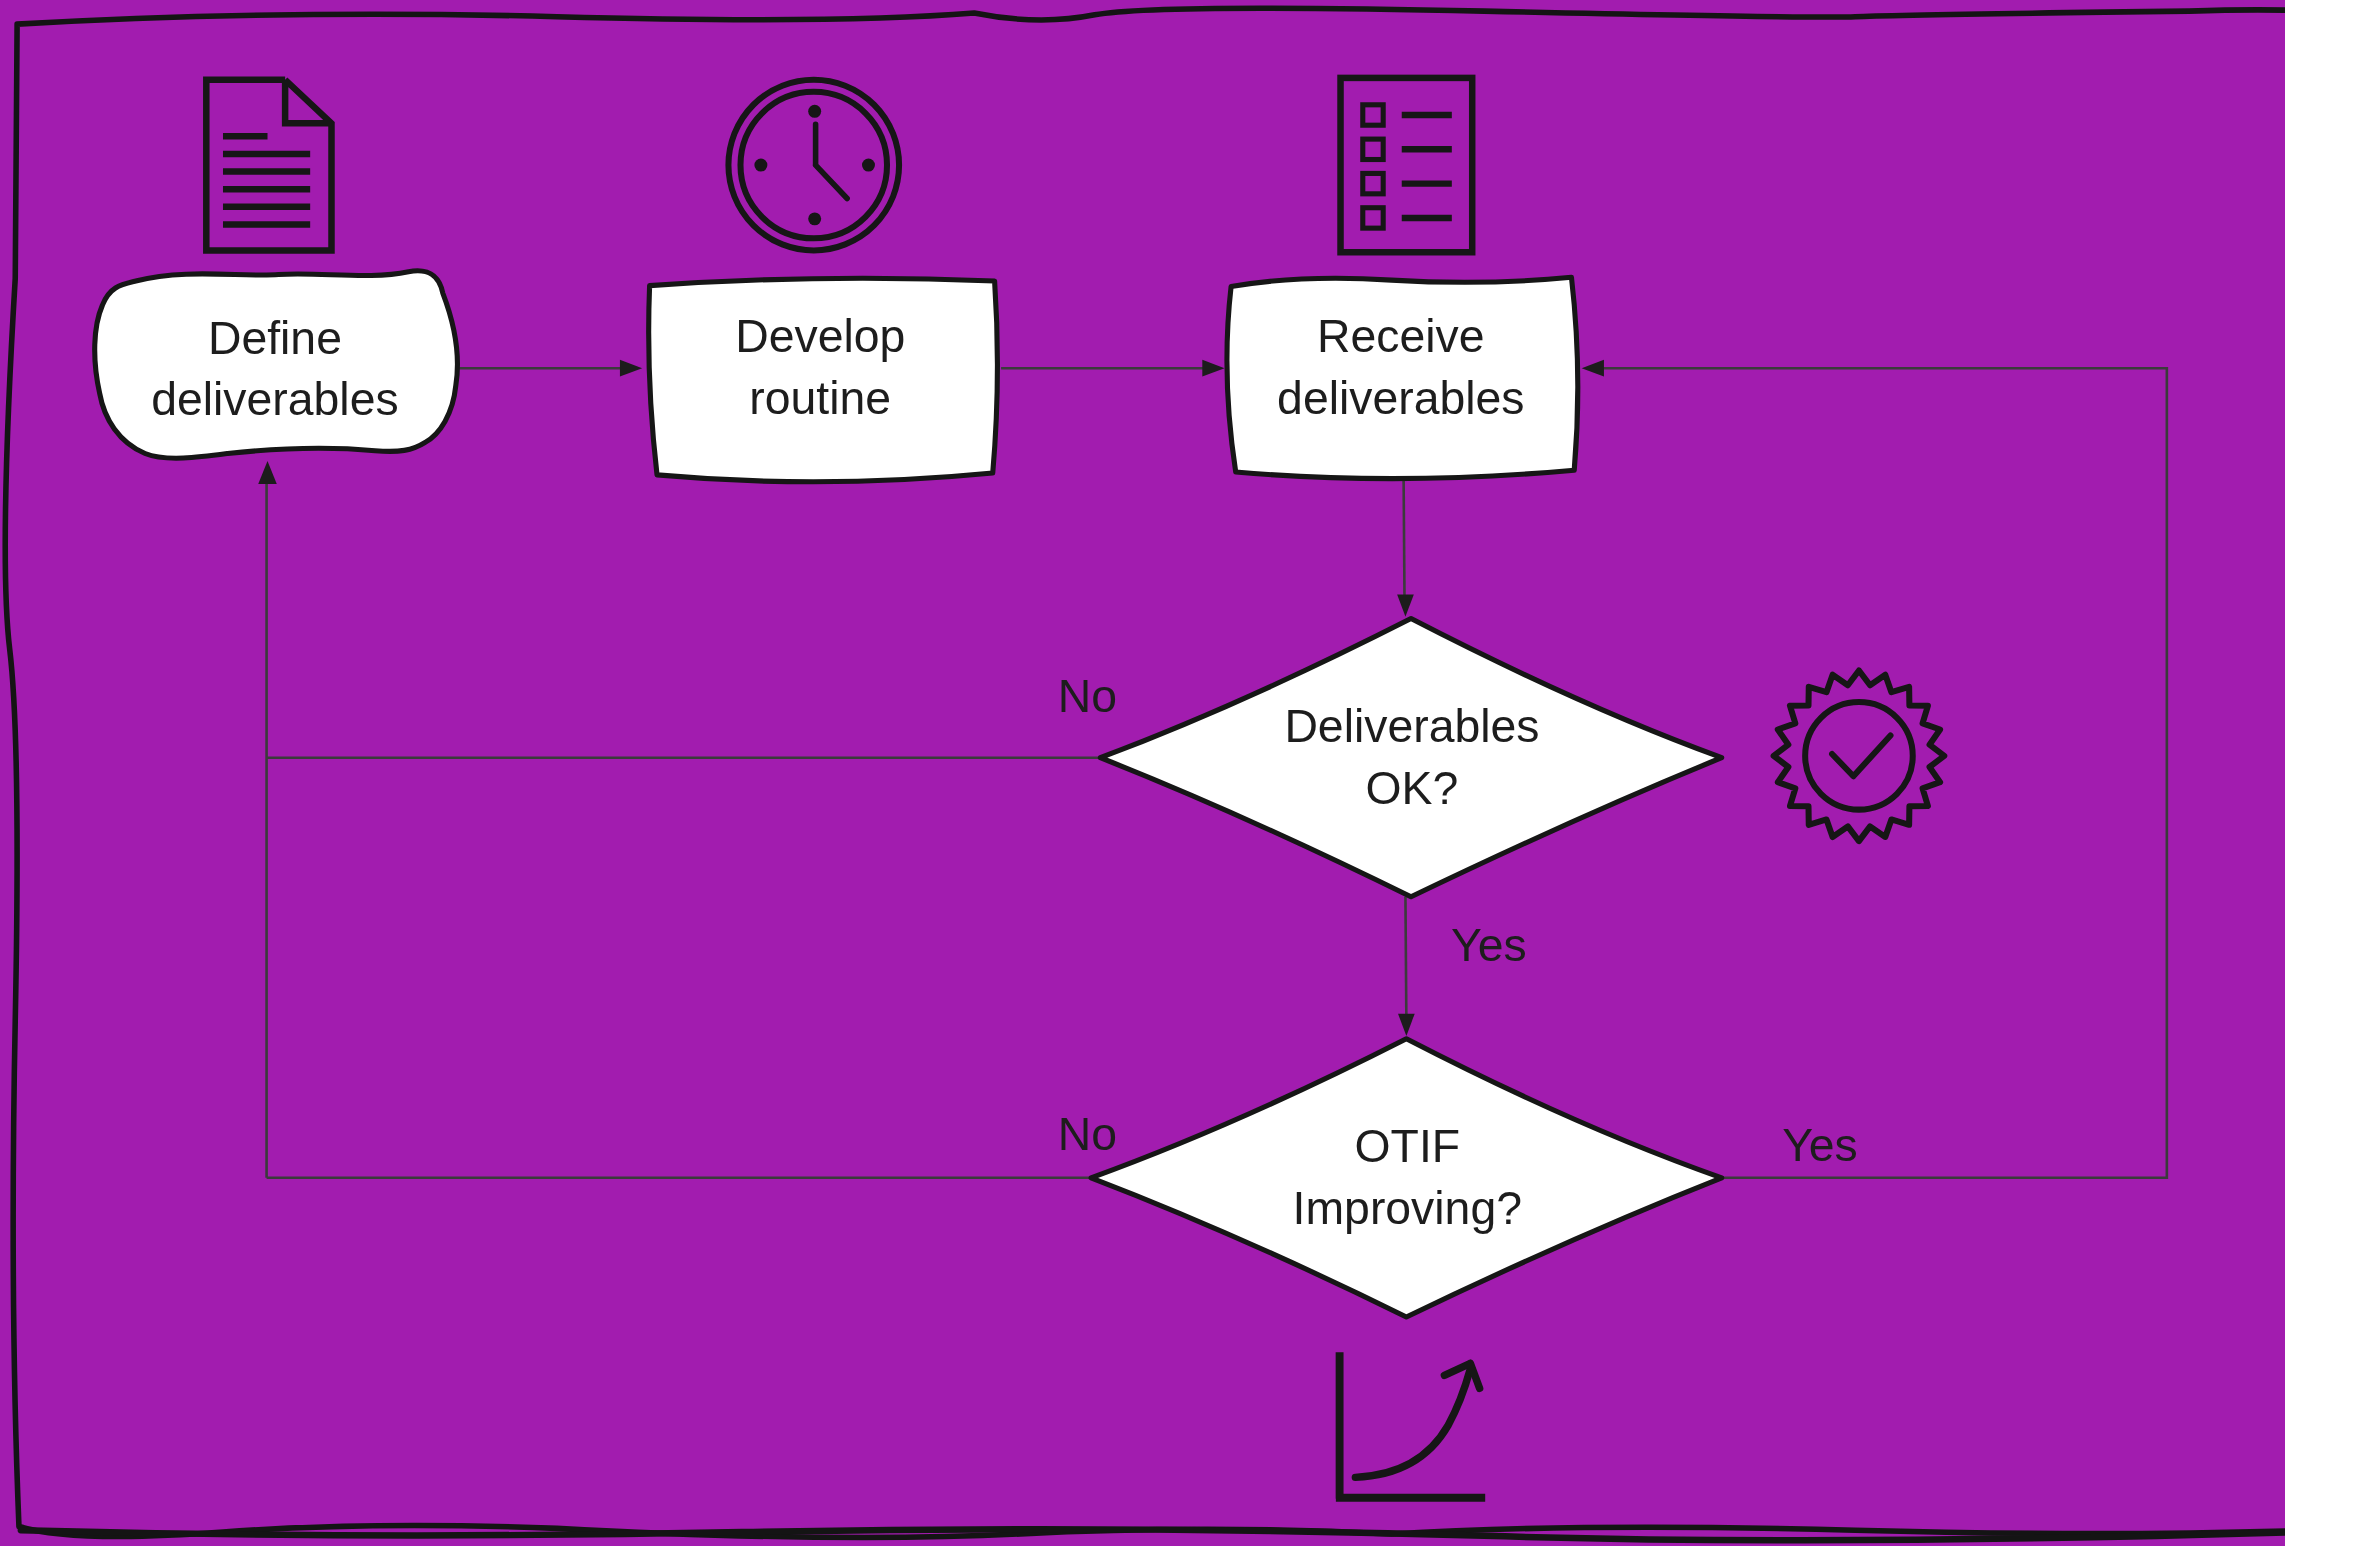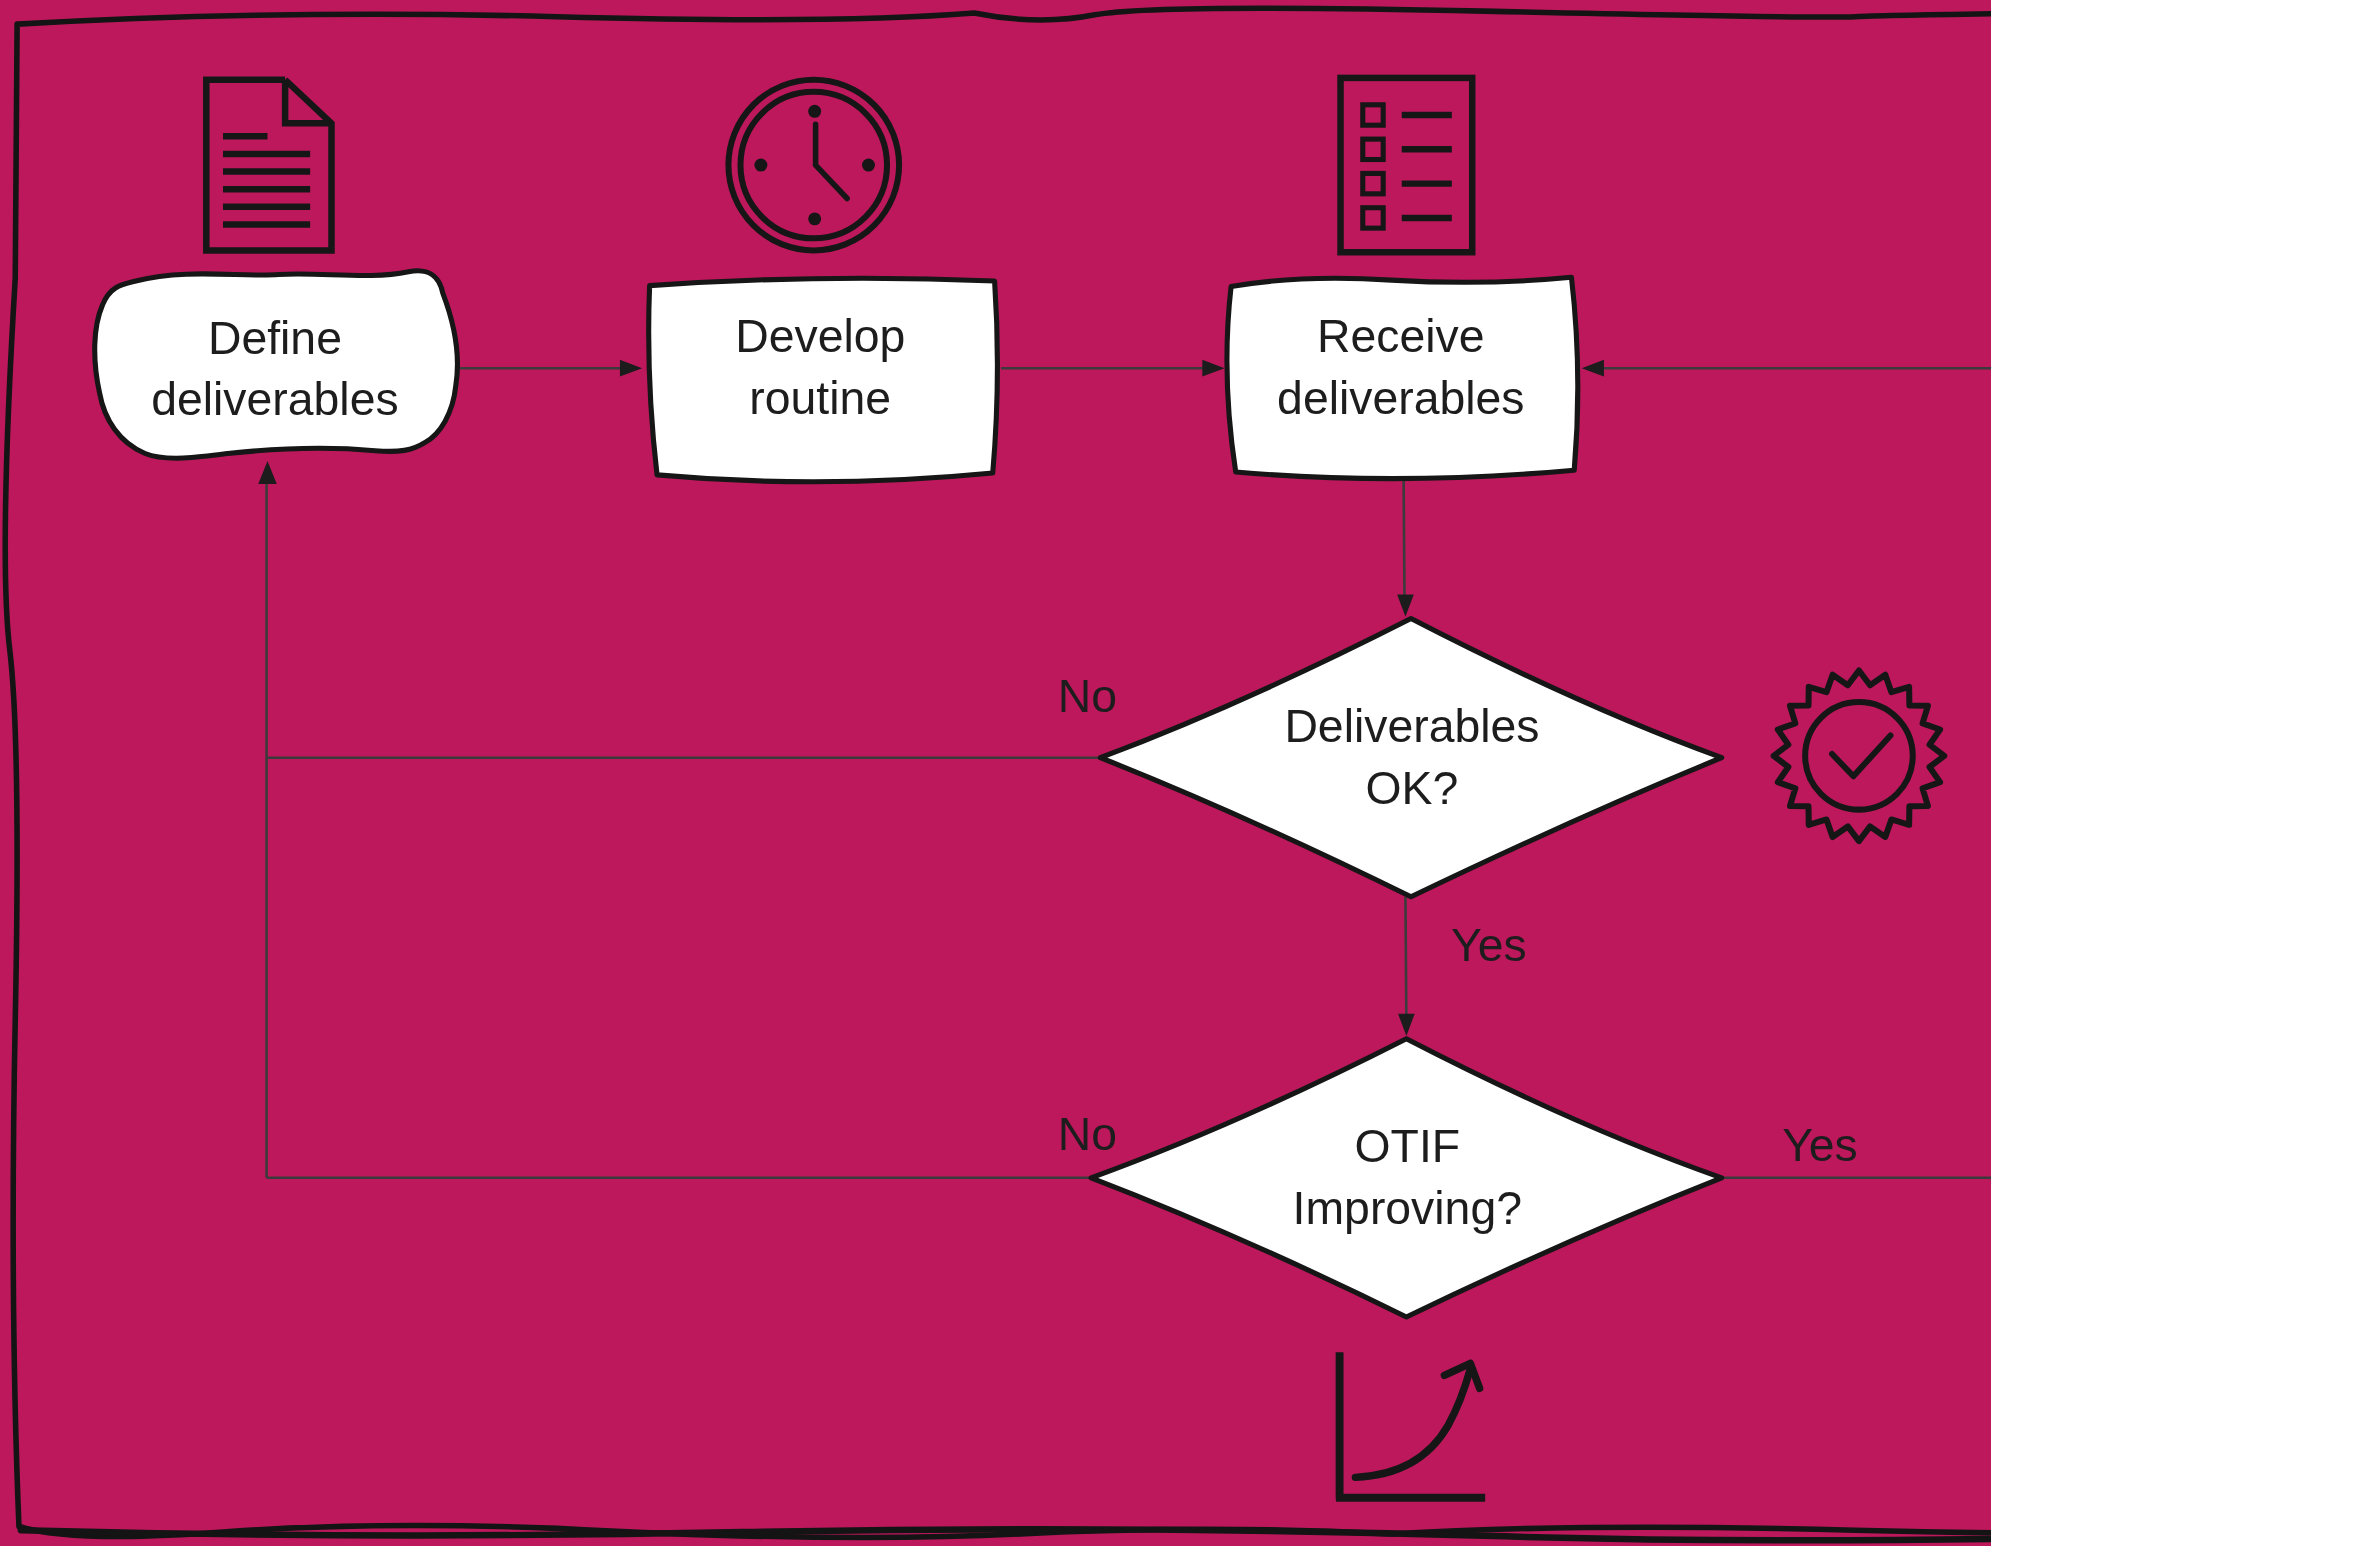--- a/index.html
+++ b/index.html
@@ -1,16 +1,16 @@
 <!DOCTYPE html>
 <html style="font-size:15px"><head>
 <meta charset="utf-8">
 <style>
   html,body{margin:0;padding:0;background:#ffffff;}
-  .canvas{position:relative;width:1991px;height:1546px;background:#be185d;overflow:hidden;}
+  .canvas{position:relative;width:2285px;height:1546px;background:#a21caf;overflow:hidden;}
   svg{position:absolute;left:0;top:0;}
   .frame{fill:none;stroke:#141414;stroke-width:6;stroke-linecap:round;stroke-linejoin:round;}
   .frame-heavy{fill:none;stroke:#141414;stroke-width:7;stroke-linecap:round;}
   .shape{fill:#ffffff;stroke:#161616;stroke-width:5.5;stroke-linejoin:round;}
   .icon{fill:none;stroke:#161616;stroke-width:6.5;stroke-linecap:round;stroke-linejoin:round;}
   .icon-thick{fill:none;stroke:#161616;stroke-width:8.5;stroke-linecap:butt;}
   .icon-line{fill:none;stroke:#161616;stroke-width:7;stroke-linecap:butt;}
   .dot{fill:#161616;stroke:none;}
   .conn{fill:none;stroke:#3b3b3b;stroke-width:2.8;}
   .ah{fill:#1c1c1c;stroke:none;}

